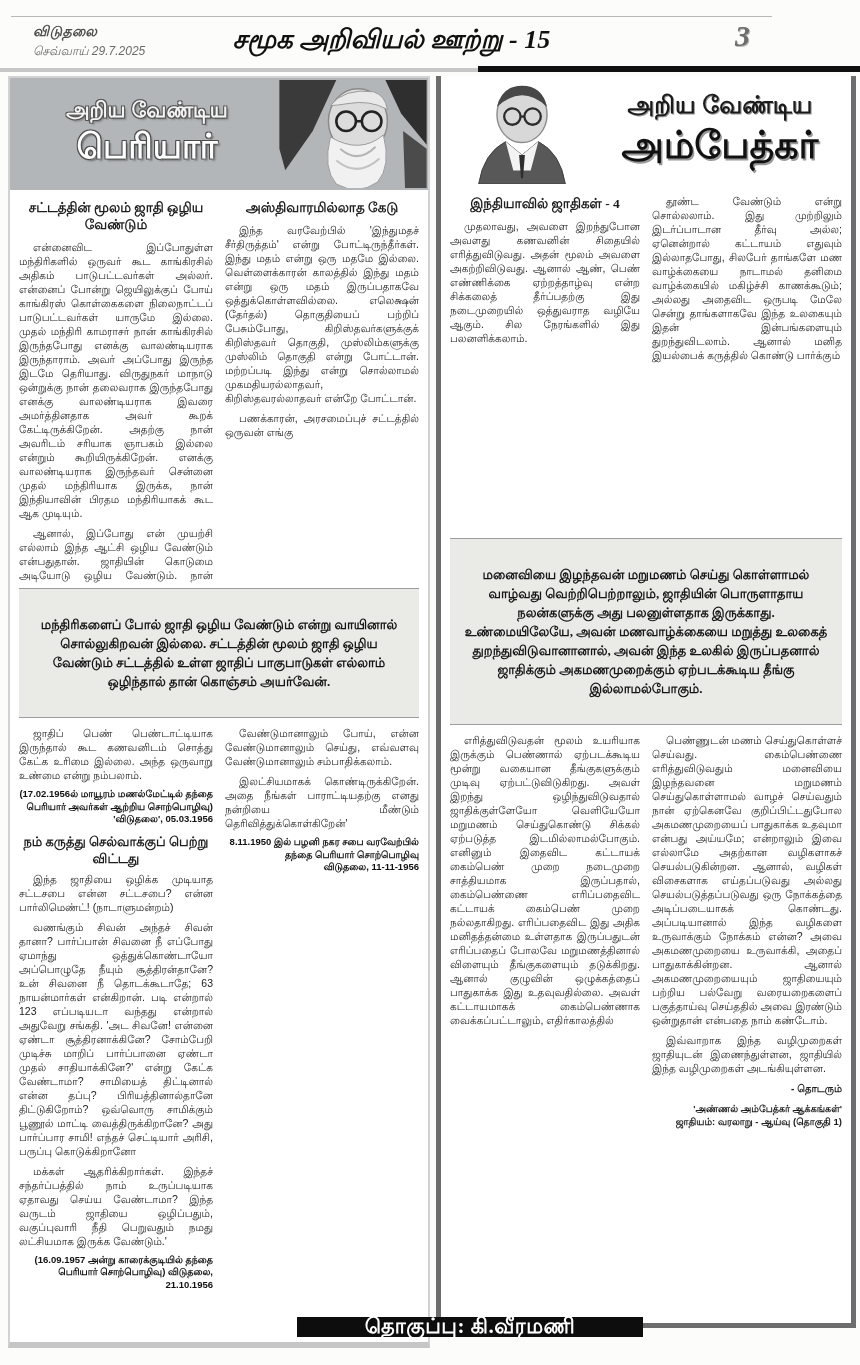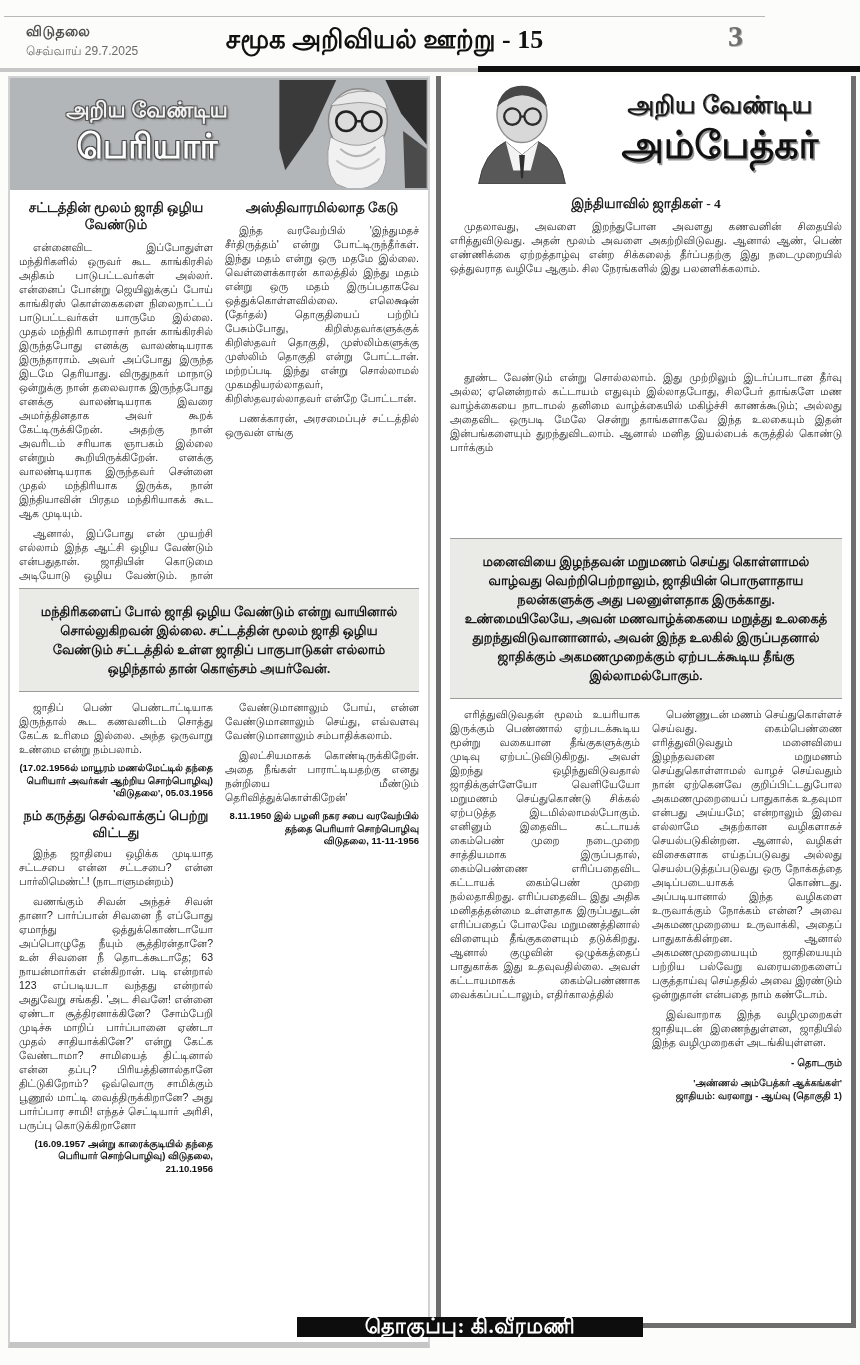--- a/index.html
+++ b/index.html
@@ -2,21 +2,21 @@
 <html><head>
 <meta charset="utf-8">
 <style>
   html,body{margin:0;padding:0;}
   body{
     width:860px;height:1365px;position:relative;overflow:hidden;
     background:#fcfcfa;color:#1d1d1d;
     font-family:"Liberation Sans","DejaVu Sans",sans-serif;
   }
   
-  .hdr{position:absolute;left:4px;top:0;width:761px;height:56px;border-top:1px solid #b9b9b9;margin-top:16px;}
+  .hdr{position:absolute;left:11px;top:0;width:761px;height:56px;border-top:1px solid #b9b9b9;margin-top:16px;font-style:italic;}
   .hdr-left{position:absolute;left:22px;top:6px;}
   .np-name{font-size:14px;font-weight:bold;color:#4f4f4f;letter-spacing:.5px;}
   .np-date{font-size:12px;color:#6a6a6a;margin-top:3px;}
   .hdr-title{position:absolute;left:0;right:0;top:8px;text-align:center;font-size:26px;font-weight:bold;color:#111;
     font-family:"Liberation Serif","DejaVu Serif",serif;}
   .page-no{position:absolute;right:22px;top:2px;font-size:30px;font-weight:bold;color:#6e6e6e;
     font-family:"Liberation Serif","DejaVu Serif",serif;text-shadow:1px 1px 0 #bbb;}
   .rule-l{position:absolute;left:0;top:68px;width:478px;height:4px;background:#c7c7c7;}
   .rule-r{position:absolute;left:478px;top:66px;width:382px;height:6px;background:#101010;}
   
@@ -36,31 +36,31 @@
   .mast-ambedkar svg{width:150px;height:106px;flex:0 0 auto;margin-left:6px;}
   .mast-ambedkar .mtxt{flex:1;text-align:center;padding-right:8px;}
   .mast-ambedkar .l1{font-size:24px;font-weight:bold;color:#1b1b1b;text-shadow:1px 1px 0 #9a9a9a;}
   .mast-ambedkar .l2{font-size:38px;font-weight:bold;color:#111;margin-top:2px;text-shadow:1.5px 1.5px 0 #9a9a9a;}
   
   .abody{padding:8px 9px 0 9px;}
   .cols{display:flex;gap:12px;overflow:hidden;}
   .col{flex:1;min-width:0;}
   .sec1-left{height:386px;}
   .sec3-left{height:628px;}
-  .sec1-right{height:340px;flex-direction:column;}
+  .sec1-right{height:340px;}
   .sec3-right{height:650px;}
   .chead{font-size:13.5px;font-weight:bold;text-align:center;margin:2px 0 6px 0;
     font-family:"Liberation Serif","DejaVu Serif",serif;}
   .subhead{font-size:13px;font-weight:bold;text-align:center;margin:8px 0 4px 0;
     font-family:"Liberation Serif","DejaVu Serif",serif;}
   p.bp{font-size:10.5px;line-height:14px;text-align:justify;margin:0 0 6px 0;text-indent:14px;color:#222;}
   .cite{font-size:9.5px;font-weight:bold;text-align:right;line-height:12.5px;color:#111;}
   .cite-block{margin:4px 0 6px 0;}
   .pullquote{background:#eaeae7;border-top:1px solid #9c9c9c;border-bottom:1px solid #9c9c9c;
-    padding:13px 14px;margin:4px 0 8px 0;font-size:13px;line-height:19px;font-weight:bold;text-align:center;color:#151515;
+    padding:26px 14px;margin:4px 0 8px 0;font-size:13px;line-height:19px;font-weight:bold;text-align:center;color:#151515;
     font-family:"Liberation Serif","DejaVu Serif",serif;}
   .continued{font-size:10px;font-weight:bold;text-align:right;margin-top:8px;}
   .srcref{font-size:9.5px;font-weight:bold;text-align:right;line-height:13px;margin-top:6px;}
   
   .byline{position:absolute;left:297px;top:1317px;width:346px;height:20px;background:#0d0d0d;
     color:#fff;display:flex;align-items:center;justify-content:center;font-size:21px;font-weight:bold;z-index:6;
     font-family:"Liberation Serif","DejaVu Serif",serif;letter-spacing:.5px;}
 </style>
 </head>
 <body>
@@ -120,20 +120,21 @@
       <div class="col">
         <p class="bp">ஜாதிப் பெண் பெண்டாட்டியாக இருந்தால் கூட கணவனிடம் சொத்து கேட்க உரிமை இல்லை. அந்த ஒருவாறு உண்மை என்று நம்பலாம்.</p>
         <div class="cite-block">
           <div class="cite">(17.02.1956ல் மாயூரம் மணல்மேட்டில் தந்தை</div>
           <div class="cite">பெரியார் அவர்கள் ஆற்றிய சொற்பொழிவு)</div>
           <div class="cite">'விடுதலை', 05.03.1956</div>
         </div>
         <div class="subhead">நம் கருத்து செல்வாக்குப் பெற்று விட்டது</div>
         <p class="bp">இந்த ஜாதியை ஒழிக்க முடியாத சட்டசபை என்ன சட்டசபை? என்ன பார்லிமெண்ட்! (நாடாளுமன்றம்)</p>
         <p class="bp">வணங்கும் சிவன் அந்தச் சிவன் தானா? பார்ப்பான் சிவனை நீ எப்போது ஏமாந்து ஒத்துக்கொண்டாயோ அப்பொழுதே நீயும் சூத்திரன்தானே? உன் சிவனை நீ தொடக்கூடாதே; 63 நாயன்மார்கள் என்கிறான். படி என்றால் 123 எப்படியடா வந்தது என்றால் அதுவேறு சங்கதி. 'அட சிவனே! என்னை ஏண்டா சூத்திரனாக்கினே? சோம்பேறி முடிச்சு மாறிப் பார்ப்பானை ஏண்டா முதல் சாதியாக்கினே?' என்று கேட்க வேண்டாமா? சாமியைத் திட்டினால் என்ன தப்பு? பிரியத்தினால்தானே திட்டுகிறோம்? ஒவ்வொரு சாமிக்கும் பூணூல் மாட்டி வைத்திருக்கிறானே? அது பார்ப்பார சாமி! எந்தச் செட்டியார் அரிசி, பருப்பு கொடுக்கிறானோ</p>
+        <p class="bp">மக்கள் ஆதரிக்கிறார்கள். இந்தச் சந்தர்ப்பத்தில் நாம் உருப்படியாக ஏதாவது செய்ய வேண்டாமா? இந்த வருடம் ஜாதியை ஒழிப்பதும், வகுப்புவாரி நீதி பெறுவதும் நமது லட்சியமாக இருக்க வேண்டும்.'</p>
         <div class="cite-block">
           <div class="cite">(16.09.1957 அன்று காரைக்குடியில் தந்தை</div>
           <div class="cite">பெரியார் சொற்பொழிவு) விடுதலை, 21.10.1956</div>
         </div>
       </div>
       <div class="col">
         <p class="bp">வேண்டுமானாலும் போய், என்ன வேண்டுமானாலும் செய்து, எவ்வளவு வேண்டுமானாலும் சம்பாதிக்கலாம்.</p>
         <p class="bp">இலட்சியமாகக் கொண்டிருக்கிறேன். அதை நீங்கள் பாராட்டியதற்கு எனது நன்றியை மீண்டும் தெரிவித்துக்கொள்கிறேன்'</p>
         <div class="cite-block">
           <div class="cite">8.11.1950 இல் பழனி நகர சபை வரவேற்பில்</div>

